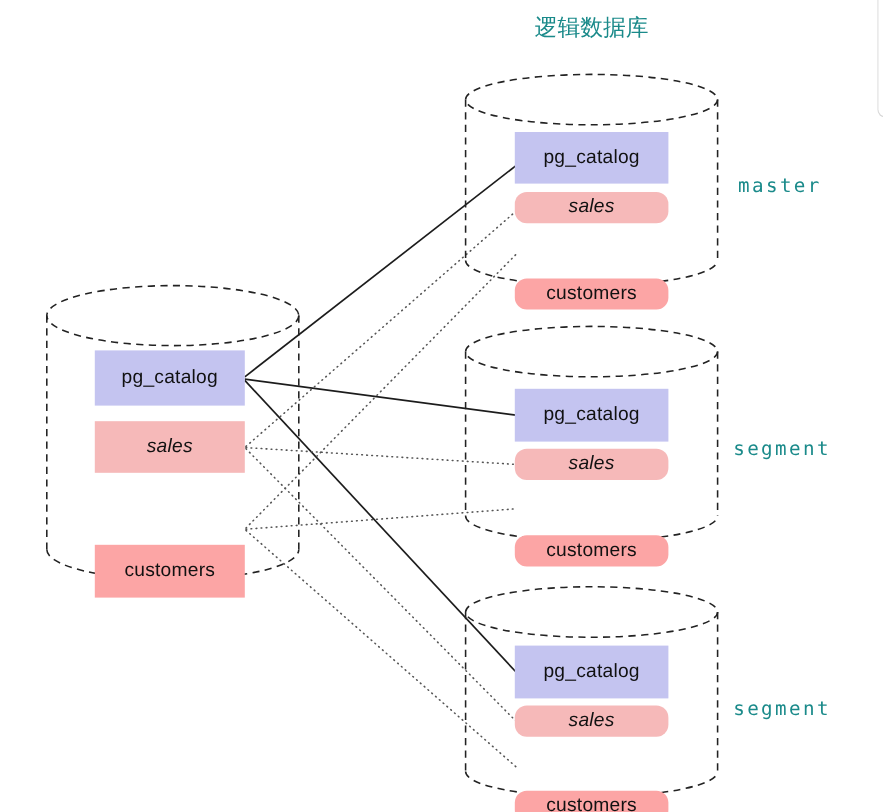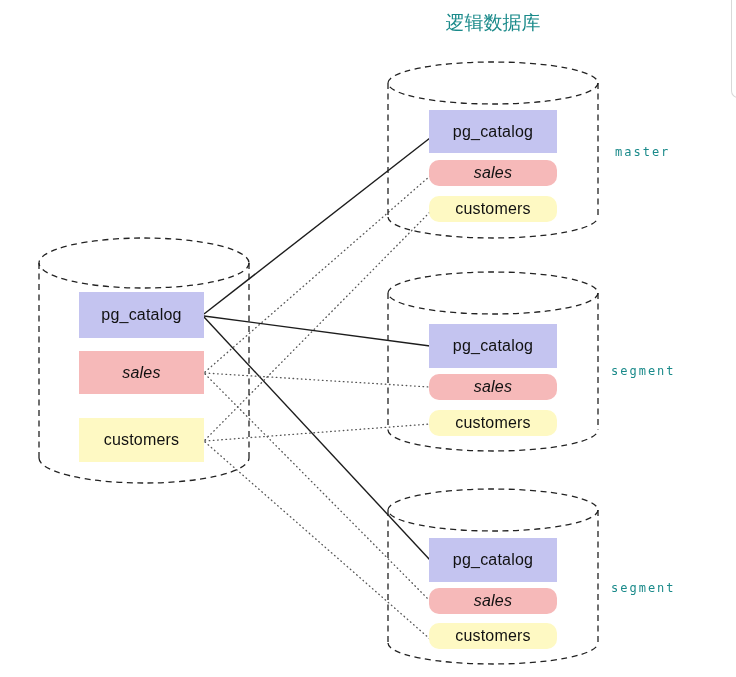--- a/index.html
+++ b/index.html
@@ -24,37 +24,37 @@
     display: flex;
     align-items: center;
     justify-content: center;
     border-radius: 0;
     font-size: 16px;
     color: #111111;
     letter-spacing: 0.2px;
   }
   .fill-pg   { background: #c4c4f0; }
   .fill-sales{ background: #f6b9b9; font-style: italic; }
-  .fill-cust { background: #fef9c3; }
+  .fill-cust { background: #fca5a5; margin-top: 36px; }
 
   
   .title {
     position: absolute;
     width: 140px;
     text-align: center;
     font-size: 19px;
     color: #1a8a8a;
     white-space: nowrap;
   }
 
   
   .node-label {
     position: absolute;
     font-family: "DejaVu Sans Mono", "Liberation Mono", monospace;
-    font-size: 12px;
+    font-size: 16px;
     letter-spacing: 2px;
     color: #1a8a8a;
     white-space: nowrap;
   }
 
   
   .corner {
     position: absolute;
     left: 731px;
     top: -10px;

